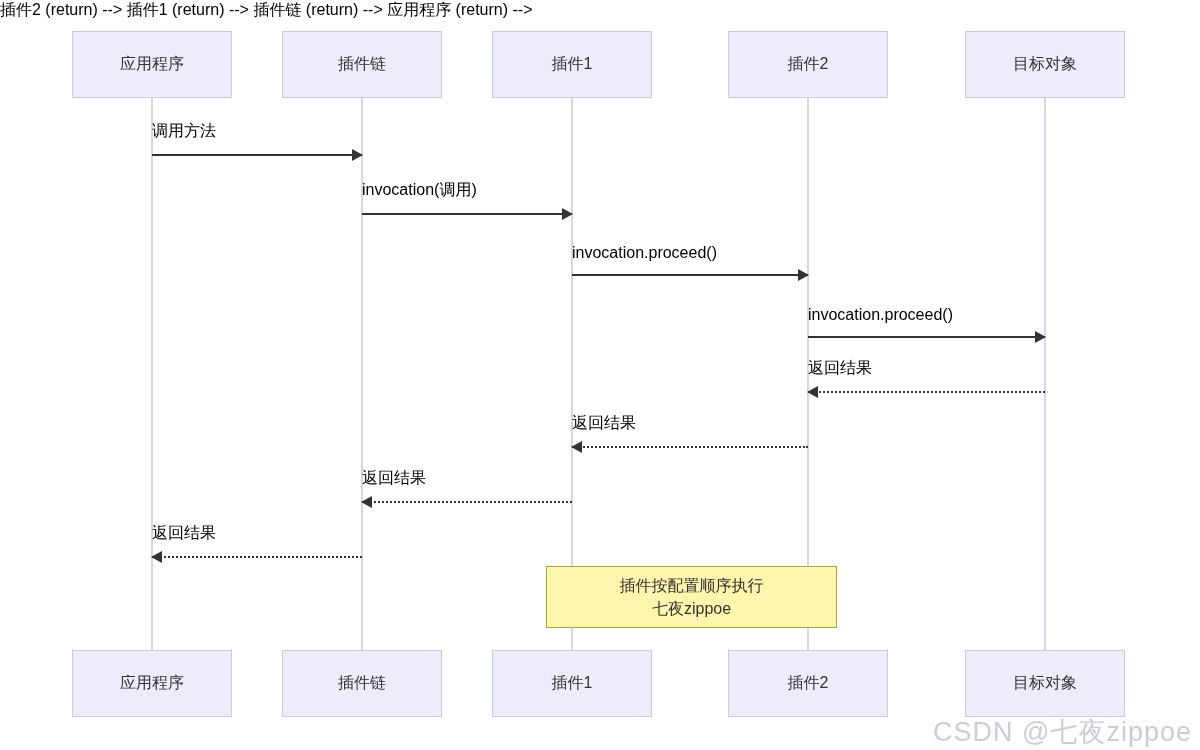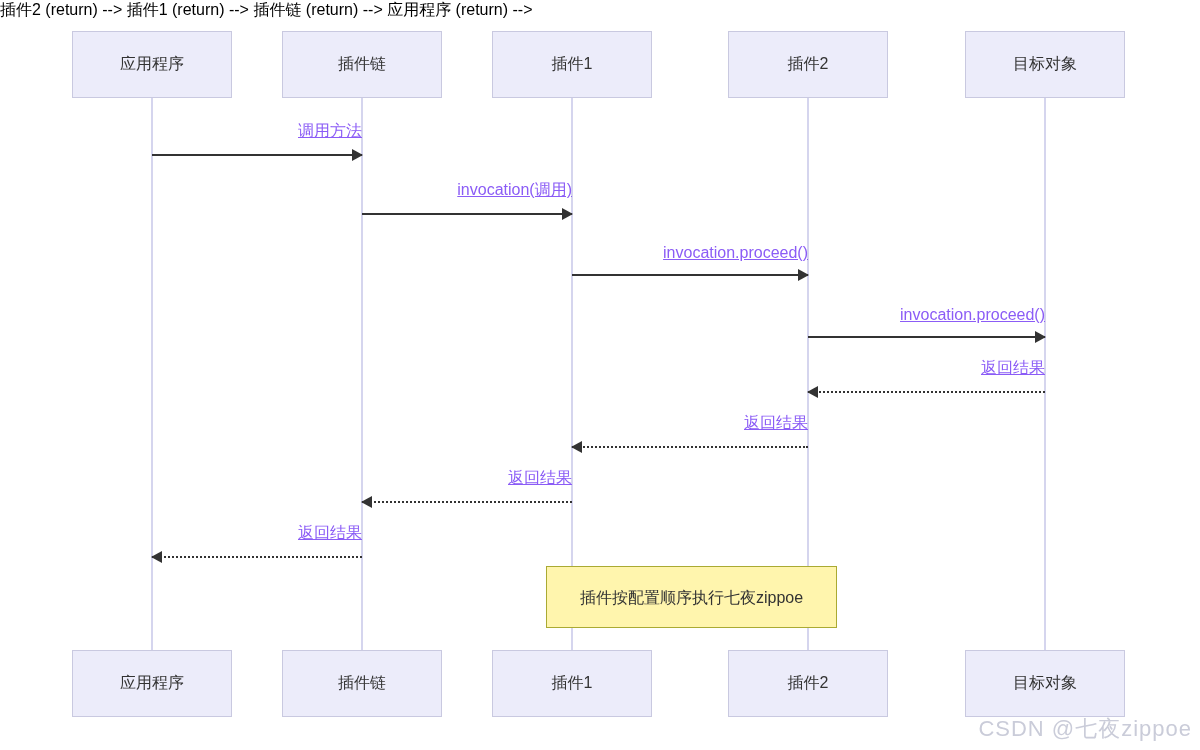--- a/index.html
+++ b/index.html
@@ -38,25 +38,24 @@
   }
   .message {
     position: absolute;
     height: 0;
   }
   .msg-label {
     position: absolute;
     left: 0;
     right: 0;
     bottom: 12px;
-    text-align: right;
+    text-align: left;
     white-space: nowrap;
     font-size: 16px;
-    color: #8b5cf6;
-    text-decoration: underline;
+    color: #000000;
   }
   .msg-line {
     position: absolute;
     left: 0;
     right: 0;
     top: 0;
     height: 0;
   }
   .msg-line.solid  { border-top: 2px solid #333333; }
   .msg-line.dashed { border-top: 2px dotted #333333; }
@@ -73,33 +72,33 @@
   .note-box {
     position: absolute;
     left: 546px;
     top: 566px;
     width: 291px;
     height: 62px;
     background: #fff5ad;
     border: 1px solid #aaaa33;
     box-sizing: border-box;
     display: flex;
-    flex-direction: row;
+    flex-direction: column;
     align-items: center;
     justify-content: center;
     font-size: 16px;
     line-height: 23px;
     color: #333333;
     text-align: center;
   }
   .watermark {
     position: absolute;
     right: 8px;
     top: 714px;
-    font-size: 22px;
+    font-size: 27px;
     color: #caccd9;
     letter-spacing: 1px;
     white-space: nowrap;
   }
 </style>
 </head>
 <body>
 
 <div id="canvas">
 

